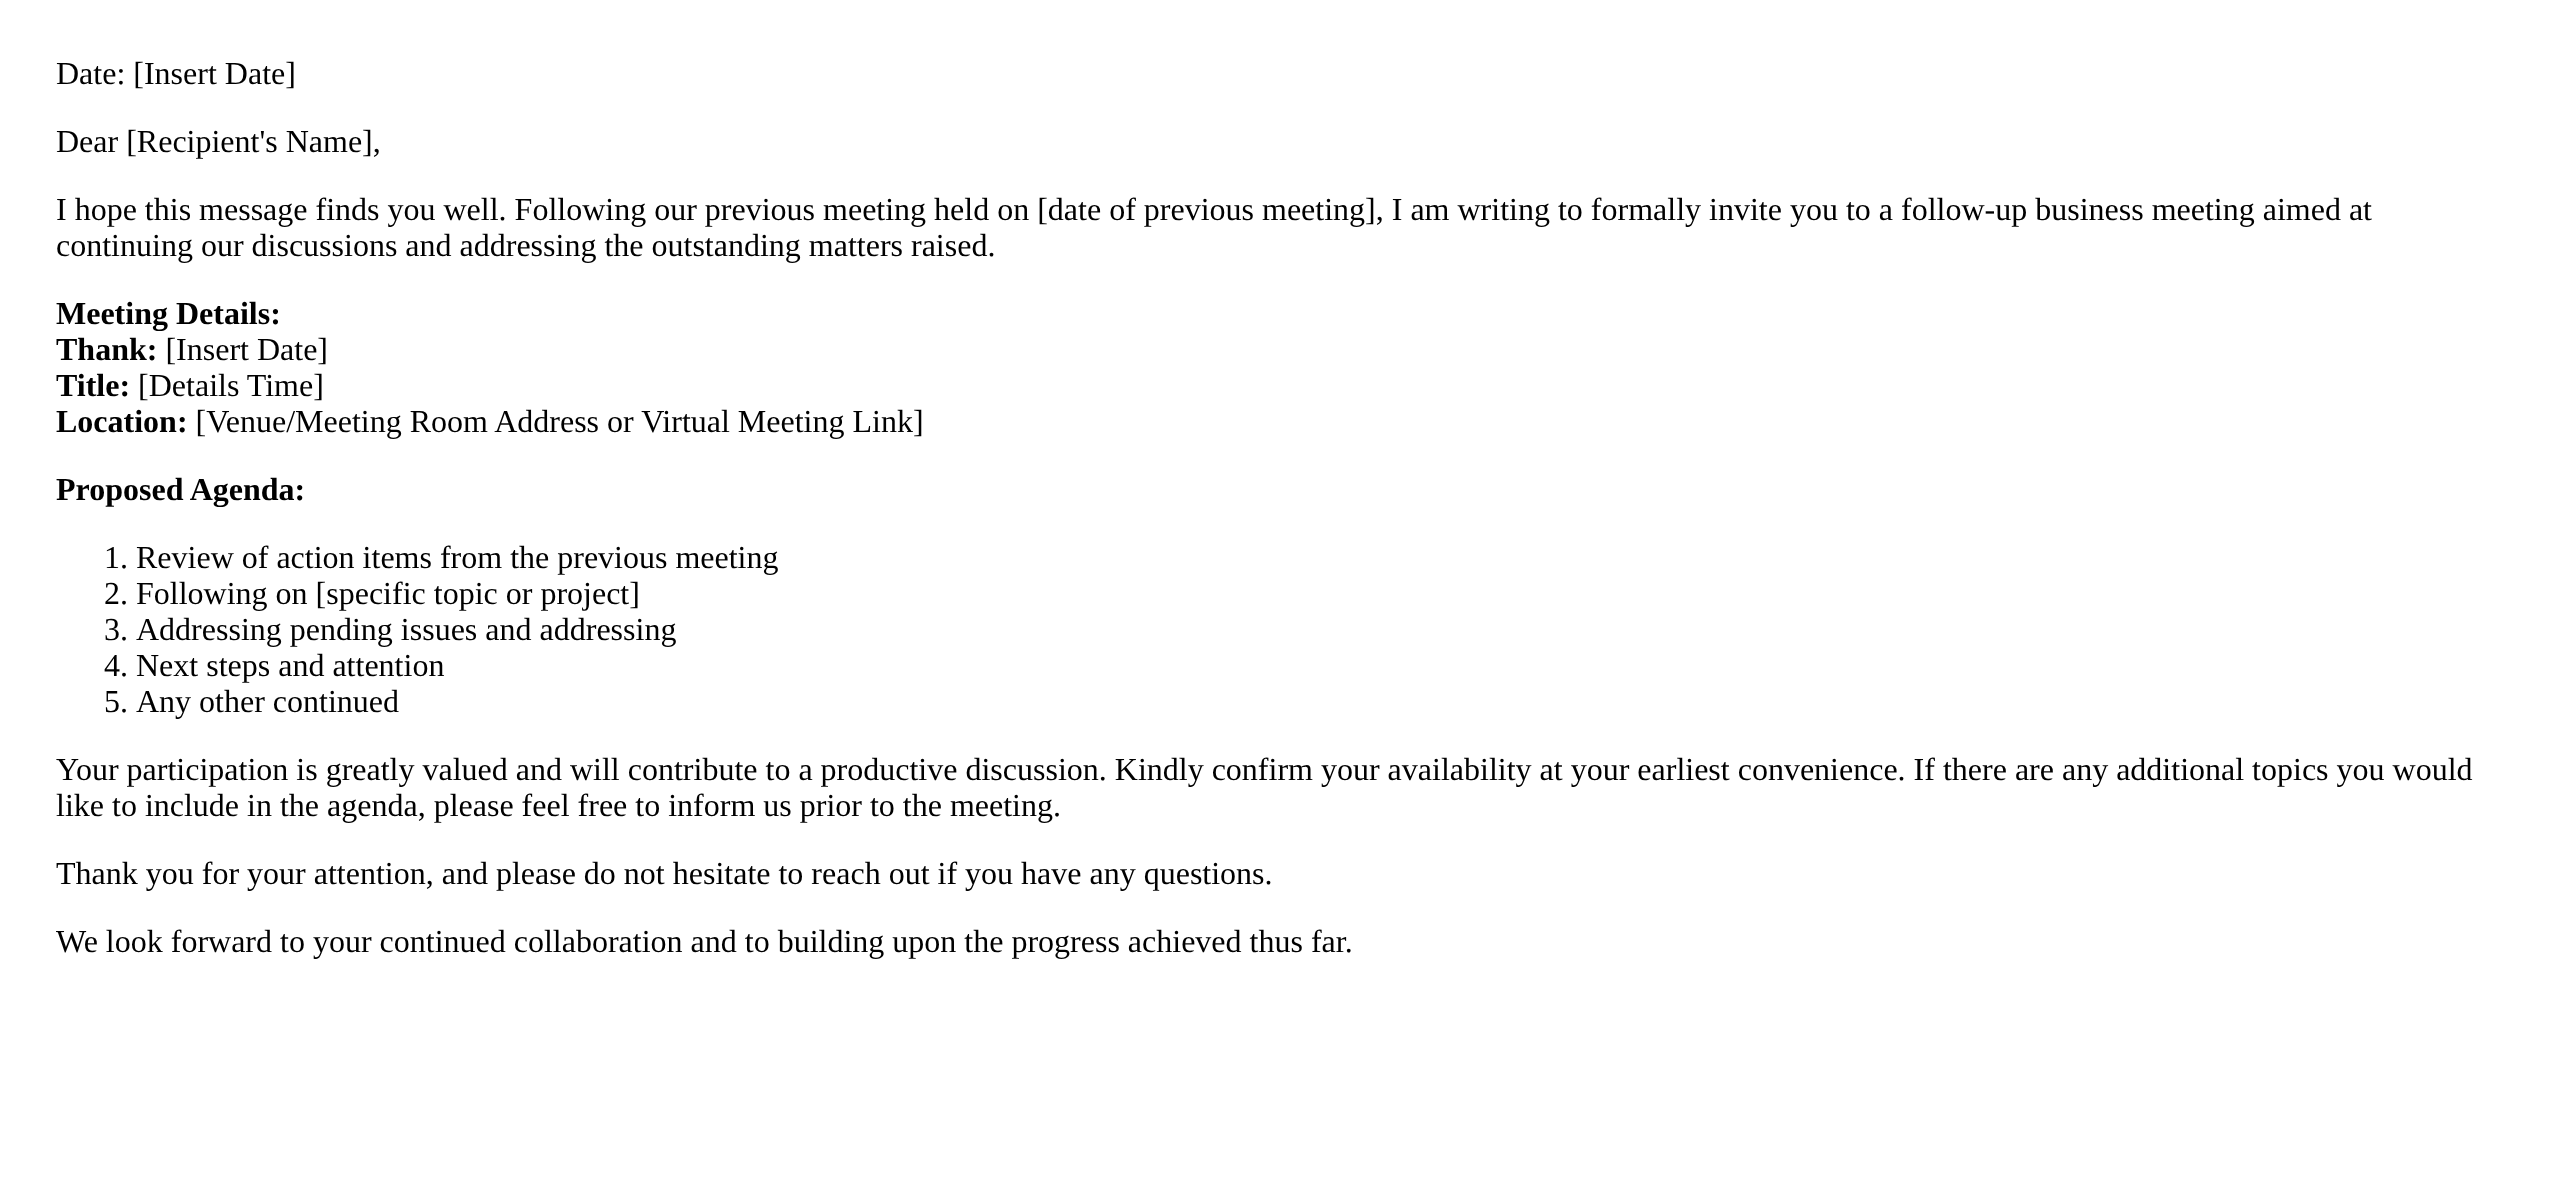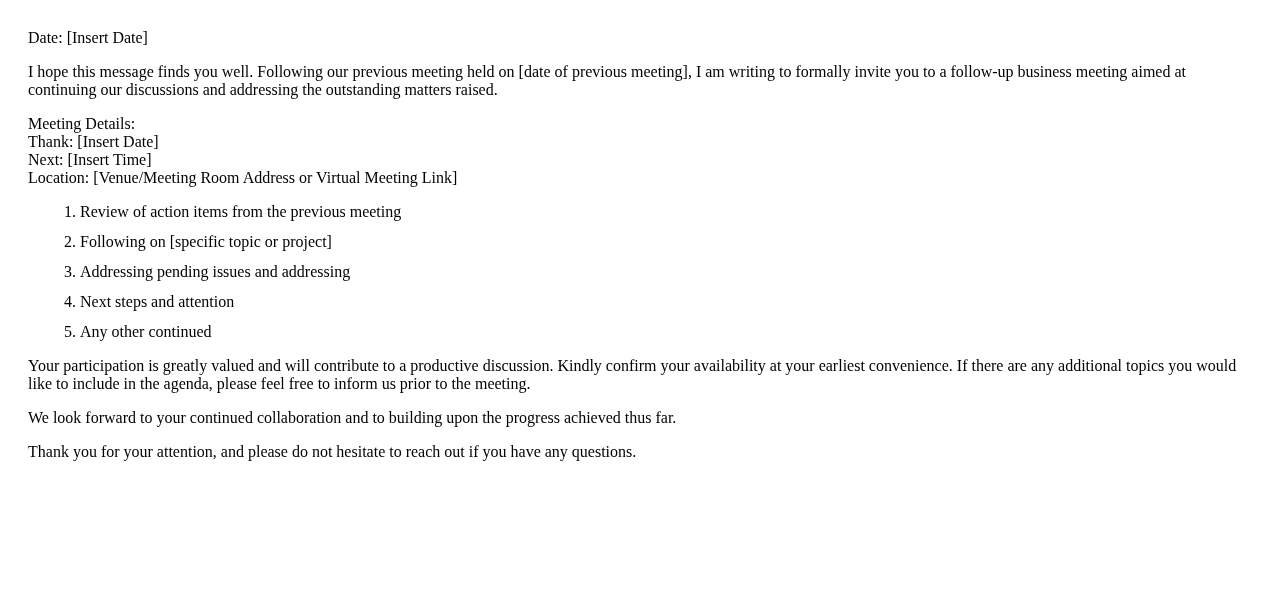--- a/index.html
+++ b/index.html
@@ -10,44 +10,46 @@
     padding: 13px 28px;
     width: 1278px;
     box-sizing: border-box;
     font-family: "Liberation Serif", "DejaVu Serif", serif;
     font-size: 16px;
     line-height: normal;
     color: #000000;
   }
   p { margin: 16px 0; }
   ol { margin: 16px 0; padding-left: 40px; }
-  li { margin: 12px; }
-  strong { font-weight: normal; }
+  li { margin: 0; }
+  strong { font-weight: bold; }
 </style>
 </head>
 <body>
 
 <div>
 
   <p><span>Date: [Insert Date]</span></p>
 
 
+  <p><span>Dear [Recipient's Name],</span></p>
 
   <p><span>I hope this message finds you well. Following our previous meeting held on [date of previous meeting], I am writing to formally invite you to a follow-up business meeting aimed at continuing our discussions and addressing the outstanding matters raised.</span></p>
 
-  <p><strong>Meeting Details:</strong><br><strong>Thank:</strong><span> [Insert Date]</span><br><strong>Next:</strong><span> [Insert Time]</span><br><strong>Location:</strong><span> [Venue/Meeting Room Address or Virtual Meeting Link]</span></p>
+  <p><strong>Meeting Details:</strong><br><strong>Thank:</strong><span> [Insert Date]</span><br><strong>Title:</strong><span> [Details Time]</span><br><strong>Location:</strong><span> [Venue/Meeting Room Address or Virtual Meeting Link]</span></p>
 
+  <p><strong>Proposed Agenda:</strong></p>
 
   <ol>
     <li>Review of action items from the previous meeting</li>
     <li>Following on [specific topic or project]</li>
     <li>Addressing pending issues and addressing</li>
     <li>Next steps and attention</li>
     <li>Any other continued</li>
   </ol>
 
   <p><span>Your participation is greatly valued and will contribute to a productive discussion. Kindly confirm your availability at your earliest convenience. If there are any additional topics you would like to include in the agenda, please feel free to inform us prior to the meeting.</span></p>
 
+  <p><span>Thank you for your attention, and please do not hesitate to reach out if you have any questions.</span></p>
+
   <p><span>We look forward to your continued collaboration and to building upon the progress achieved thus far.</span></p>
-
-  <p><span>Thank you for your attention, and please do not hesitate to reach out if you have any questions.</span></p>
 
 </div>
 
 </body></html>

